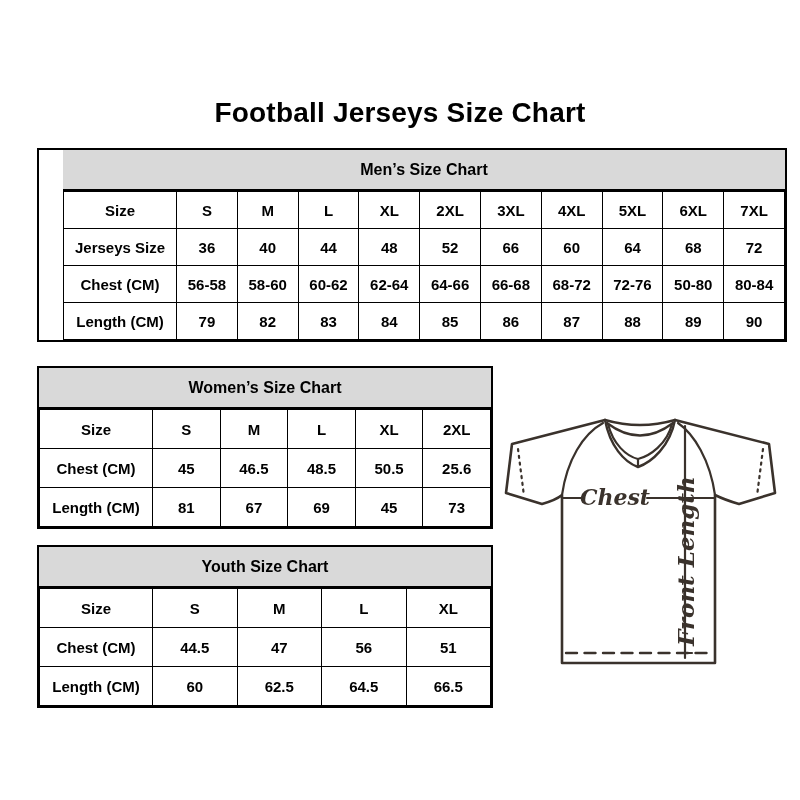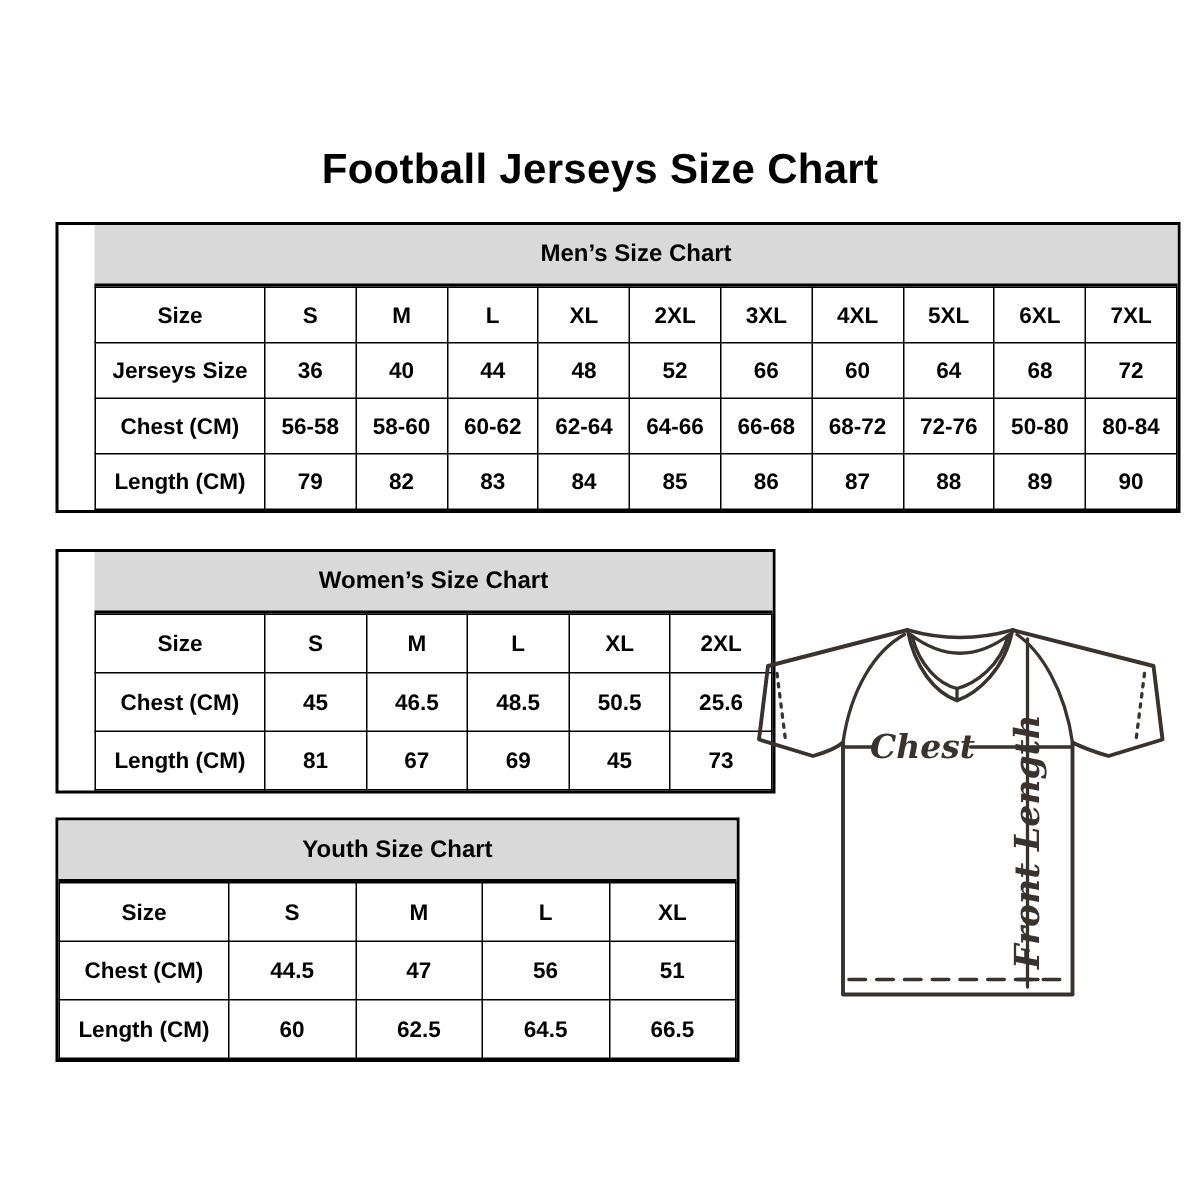--- a/index.html
+++ b/index.html
@@ -9,21 +9,21 @@
     overflow:hidden;
   }
   .page-title {
     position:absolute; top:97px; left:0; width:800px;
     text-align:center; font-size:28px; font-weight:bold; letter-spacing:0.2px;
   }
   .size-table-wrap {
     position:absolute; border:2px solid #000; background:#fff;
   }
   .size-table-wrap.men   { left:37px; top:148px; width:722px;padding-left:24px; }
-  .size-table-wrap.women { left:37px; top:366px; width:452px;padding-left:24px; }
+  .size-table-wrap.women { left:37px; top:366px; width:452px; }
   .size-table-wrap.youth { left:37px; top:545px; width:452px; }
   .size-table-header {
     height:39px; background:#d9d9d9; border-bottom:2px solid #000;
     display:flex; align-items:center; justify-content:center;
     font-size:16px; font-weight:bold;
   }
   table.size-grid {
     width:100%; border-collapse:collapse; table-layout:fixed;
   }
   table.size-grid td {

